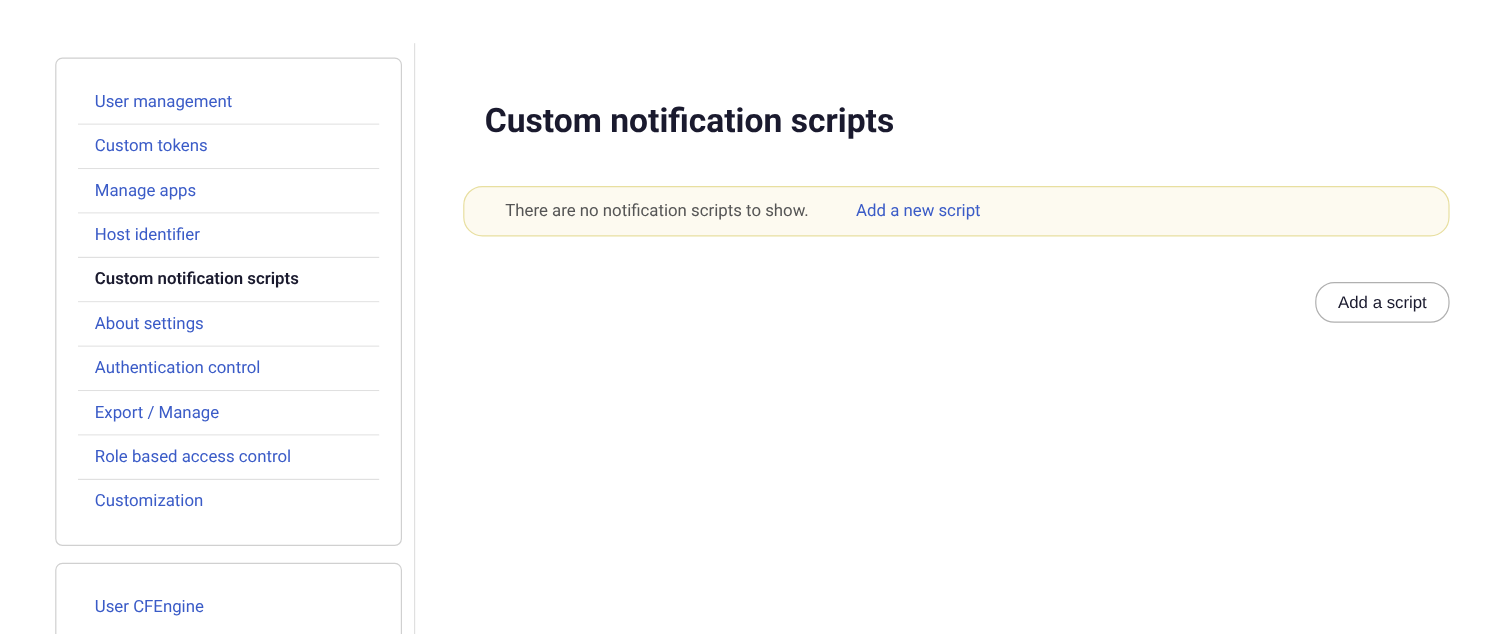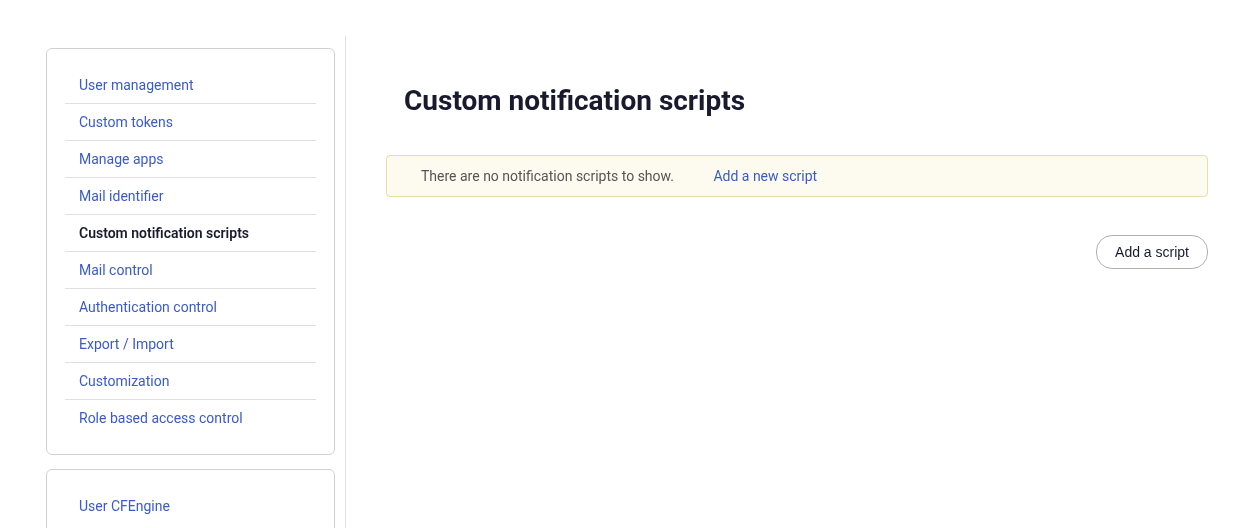--- a/index.html
+++ b/index.html
@@ -72,21 +72,21 @@
     .page-title {
       font-size: 28px;
       font-weight: 700;
       color: #1a1a2e;
       margin-bottom: 20px;
     }
 
     .info-banner {
       background: #fdfaf0;
       border: 1px solid #e8dfa0;
-      border-radius: 4px;
+      border-radius: 16px;
       padding: 12px 16px;
       font-size: 14px;
       color: #555;
       margin-bottom: 20px;
     }
 
     .info-banner a {
       color: #3a5bc7;
       text-decoration: none;
     }
@@ -110,27 +110,27 @@
   </style>
 </head>
 <body>
 
 <div class="sidebar">
   <nav class="sidebar-nav">
 
   <span class="sidebar-item">User management</span>
       <span class="sidebar-item">Custom tokens</span>
       <span class="sidebar-item">Manage apps</span>
-      <span class="sidebar-item">Mail identifier</span>
+      <span class="sidebar-item">Host identifier</span>
       <span class="sidebar-item active">Custom notification scripts</span>
-      <span class="sidebar-item">Mail control</span>
+      <span class="sidebar-item">About settings</span>
       <span class="sidebar-item">Authentication control</span>
-      <span class="sidebar-item">Export / Import</span>
+      <span class="sidebar-item">Export / Manage</span>
+      <span class="sidebar-item">Role based access control</span>
       <span class="sidebar-item">Customization</span>
-      <span class="sidebar-item">Role based access control</span>
     </nav>
   <div class="sidebar-about">
     <span class="sidebar-item">User CFEngine</span>
   </div>
 </div>
 
 <div class="main-content">
   <h1 class="page-title">Custom notification scripts</h1>
   <div class="info-banner">
     <span>There are no notification scripts to show.</span>

